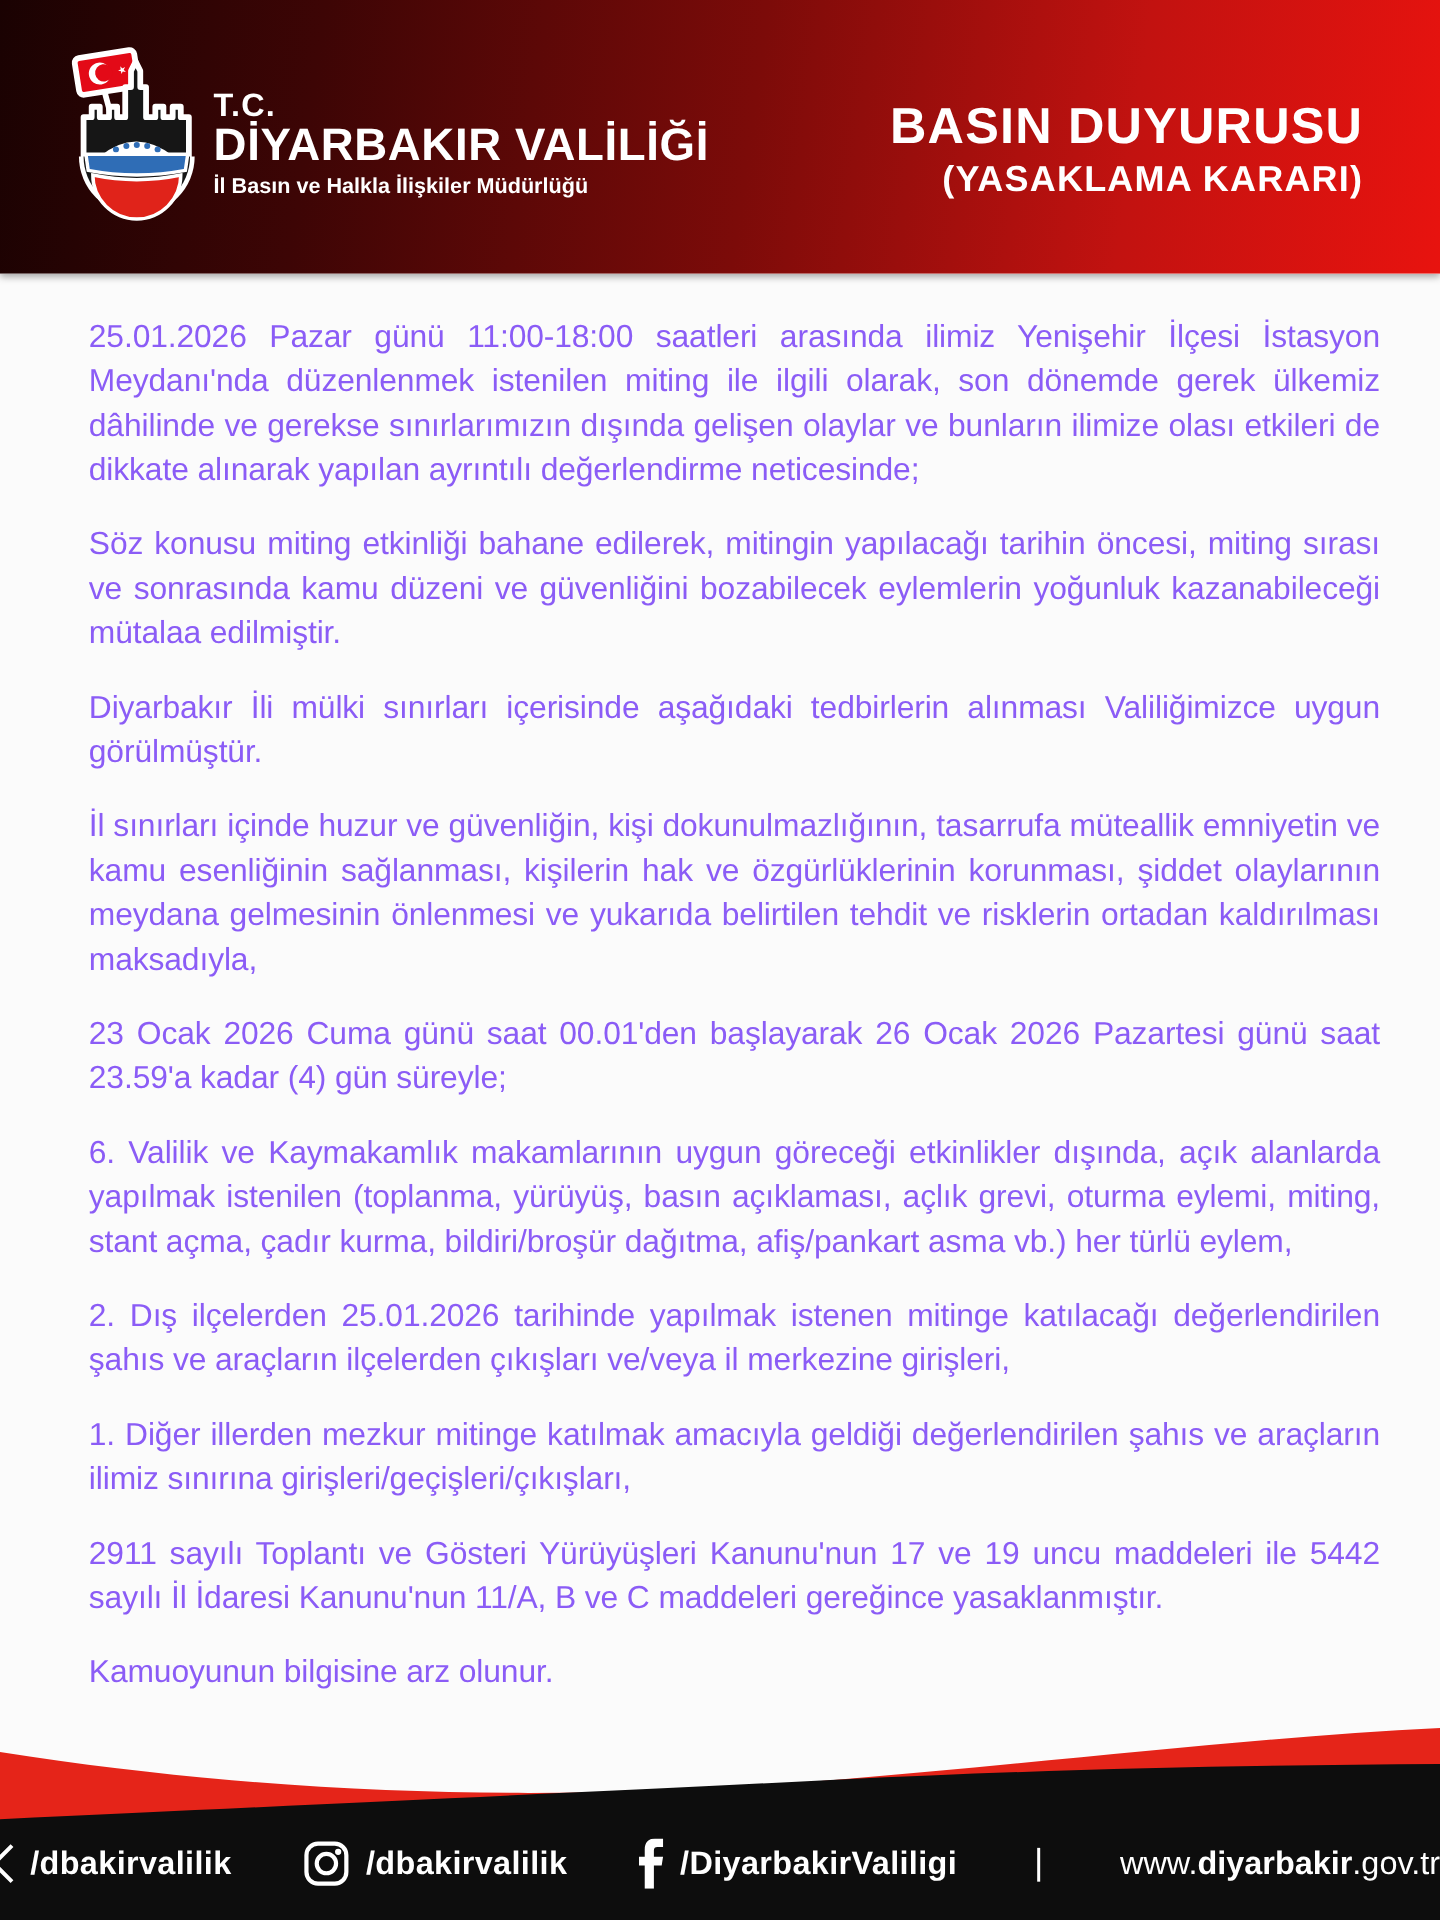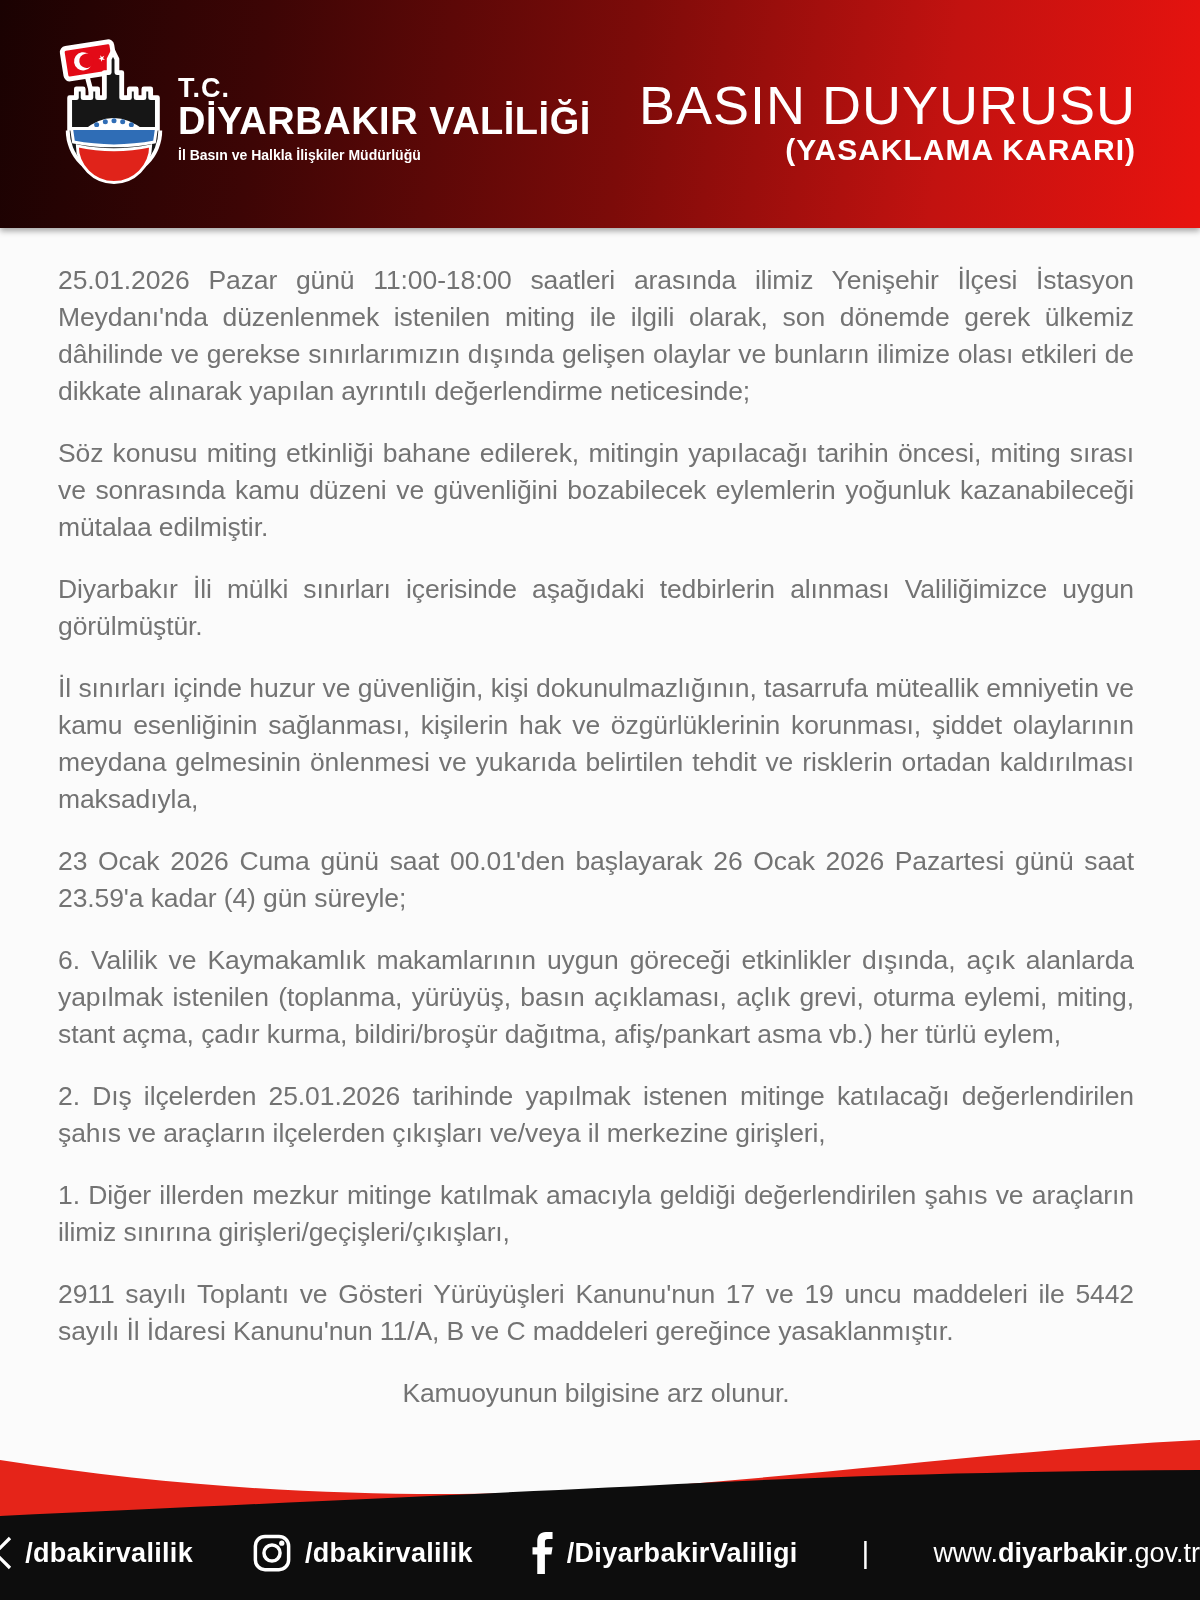--- a/index.html
+++ b/index.html
@@ -13,35 +13,35 @@
   
   .header {
     position:absolute; top:0; left:0; width:1200px; height:228px;
     background:linear-gradient(98deg,#1a0202 0%, #3d0505 22%, #7c0b09 52%, #c21210 78%, #e8130f 100%);
     box-shadow:0 3px 6px rgba(0,0,0,0.35);
   }
   .logo { position:absolute; left:56px; top:34px; width:116px; height:162px; }
   .agency { position:absolute; left:178px; top:74px; color:#ffffff; }
   .agency .tc { font-size:27px; font-weight:bold; line-height:28px; letter-spacing:1px; }
   .agency .name { font-size:38px; font-weight:bold; line-height:38px; letter-spacing:0.5px;text-align:right; }
-  .agency .sub { font-size:14px; font-weight:bold; line-height:26px; margin-top:2px; }
+  .agency .sub { font-size:18px; font-weight:bold; line-height:26px; margin-top:2px; }
   .titleblock { position:absolute; right:64px; top:80px; text-align:right; color:#ffffff; }
-  .titleblock .main { font-size:54px; font-weight:normal; letter-spacing:1px; line-height:50px; }
+  .titleblock .main { font-size:42px; font-weight:bold; letter-spacing:1px; line-height:50px; }
   .titleblock .subt { font-size:30px; font-weight:600; letter-spacing:1px; line-height:40px;text-align:right; }
 
   
   .content {
-    position:absolute; top:234px; left:58px; width:1076px;
-    padding-top:28px; color:#737373;
+    position:absolute; top:234px; left:74px; width:1076px;
+    padding-top:28px; color:#8b5cf6;
   }
   .content p {
     font-size:26.5px; line-height:37px; text-align:justify;
     margin-bottom:25px; font-weight:400; letter-spacing:-0.1px;
   }
-  .content p:last-child { text-align:center; }
+  .content p:last-child { text-align:left; }
 
   
   .footer { position:absolute; left:0; bottom:0; width:1200px; height:170px; }
   .footer svg.wave { position:absolute; left:0; top:0; width:1200px; height:170px; display:block; }
   .socialrow {
     position:absolute; left:0; bottom:26px; width:1200px;
     display:flex; justify-content:flex-end; align-items:center; gap:58px;
     color:#ffffff;
   }
   .socialitem { display:flex; align-items:center; gap:12px; }

